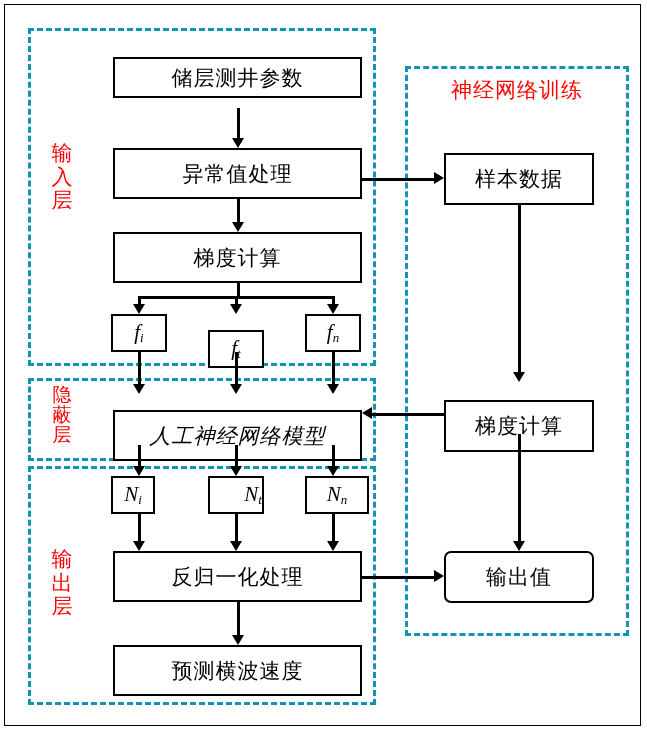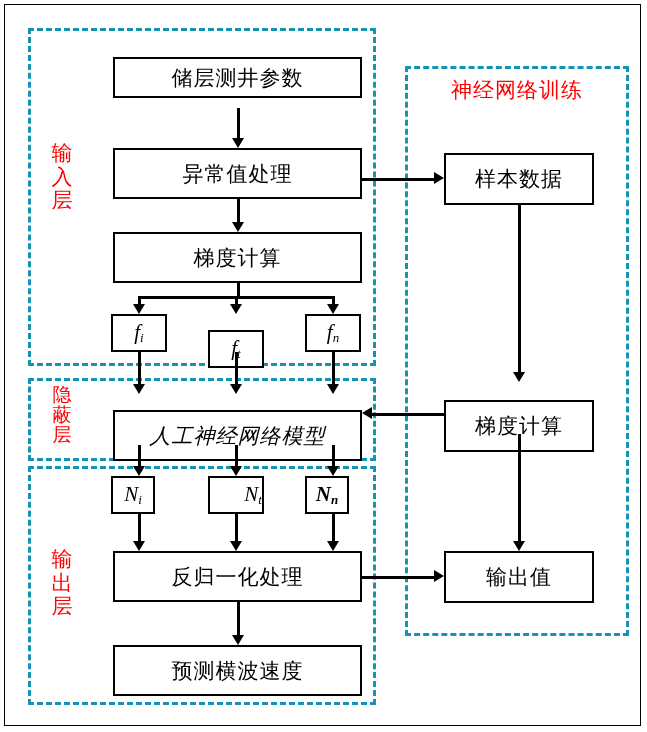--- a/index.html
+++ b/index.html
@@ -176,35 +176,35 @@
   <div class="box small" style="left:111px; top:476px; width:44px; height:38px;">
     <span class="mathvar">
       <span>N</span><sub>i</sub>
     </span>
   </div>
   <div class="box small" style="left:208px; top:476px; width:56px; height:38px;padding-left:34px;">
     <span class="mathvar">
       <span>N</span><sub>t</sub>
     </span>
   </div>
-  <div class="box small" style="left:305px; top:476px; width:44px; height:38px;font-weight:bold;">
+  <div class="box small" style="left:305px; top:476px; width:64px; height:38px;">
     <span class="mathvar">
       <span>N</span><sub>n</sub>
     </span>
   </div>
 
   <div class="box" style="left:113px; top:551px; width:249px; height:51px;">反归一化处理</div>
 
   <div class="box" style="left:113px; top:645px; width:249px; height:51px;">预测横波速度</div>
 
   <div class="box" style="left:444px; top:153px; width:150px; height:52px;">样本数据</div>
 
   <div class="box" style="left:444px; top:400px; width:150px; height:52px;">梯度计算</div>
 
-  <div class="box" style="left:444px; top:551px; width:150px; height:52px;">输出值</div>
+  <div class="box" style="left:444px; top:551px; width:150px; height:52px;border-radius:7px;">输出值</div>
 
   <div class="vline" style="left:237px; top:108px; height:30px;"></div>
   <div class="arrow-down" style="left:232px; top:138px;"></div>
 
   <div class="vline" style="left:237px; top:199px; height:23px;"></div>
   <div class="arrow-down" style="left:232px; top:222px;"></div>
 
   <div class="hline" style="left:362px; top:178px; width:72px;"></div>
   <div class="arrow-right" style="left:434px; top:172px;"></div>
 

